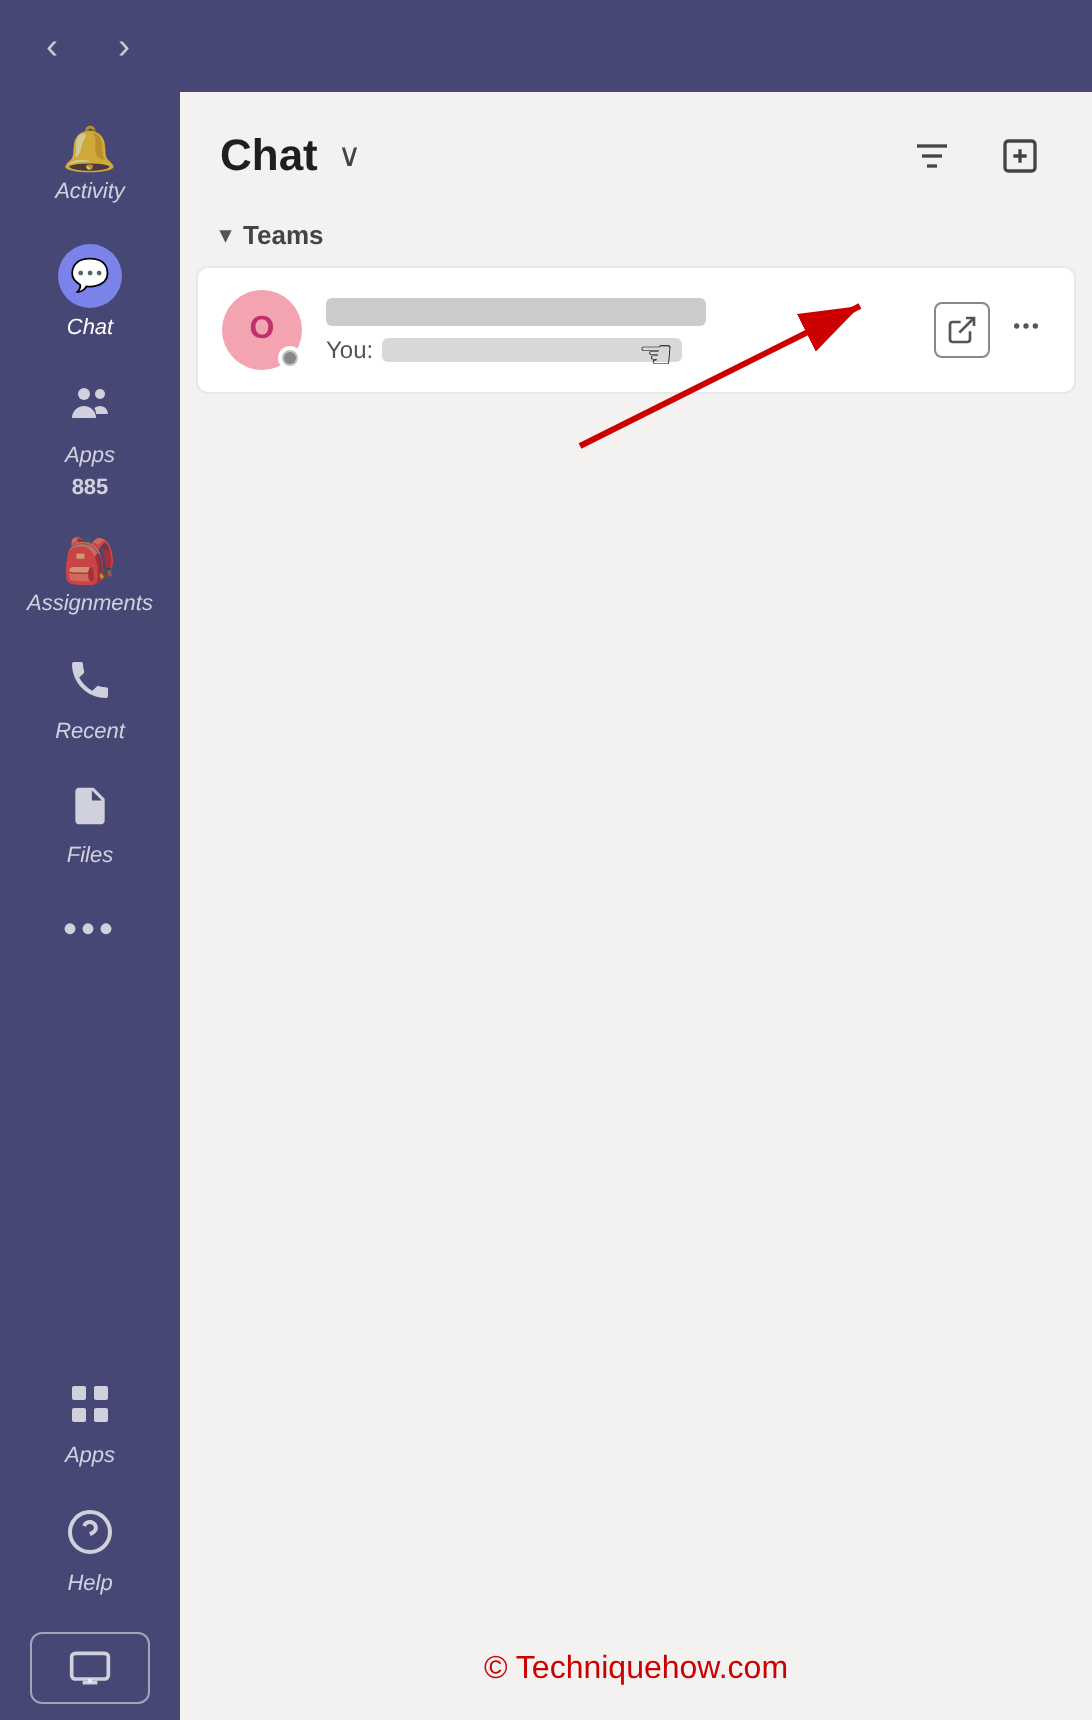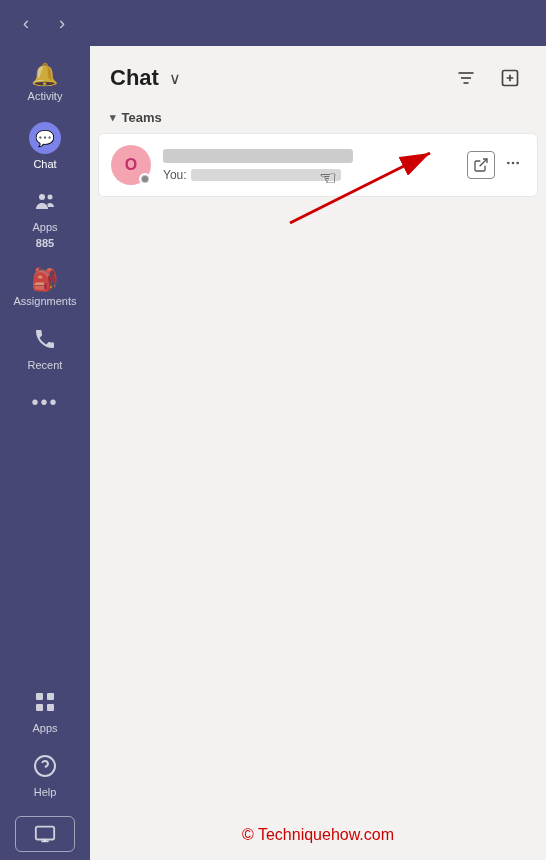--- a/index.html
+++ b/index.html
@@ -84,20 +84,21 @@
       height: 32px;
       border-radius: 50%;
       background: rgba(255,255,255,0.15);
       display: flex;
       align-items: center;
       justify-content: center;
       font-size: 18px;
     }
     .sidebar-label {
       font-size: 11px;
+      font-style: italic;
     }
     .sidebar-spacer { flex: 1; }
 
     
     .content {
       flex: 1;
       background: #f3f2f1;
       display: flex;
       flex-direction: column;
       overflow: hidden;
@@ -339,20 +340,28 @@
 
     <div class="sidebar-item">
       <div class="sidebar-icon">
         <svg width="24" height="24" viewBox="0 0 24 24" fill="rgba(255,255,255,0.75)">
           <path d="M6.6 10.8c1.4 2.8 3.8 5.1 6.6 6.6l2.2-2.2c.3-.3.7-.4 1-.2 1.1.4 2.3.6 3.6.6.6 0 1 .4 1 1V20c0 .6-.4 1-1 1-9.4 0-17-7.6-17-17 0-.6.4-1 1-1h3.5c.6 0 1 .4 1 1 0 1.3.2 2.5.6 3.6.1.3 0 .7-.2 1L6.6 10.8z"></path>
         </svg>
       </div>
       <span class="sidebar-label">Recent</span>
     </div>
 
+    <div class="sidebar-item">
+      <div class="sidebar-icon">
+        <svg width="22" height="22" viewBox="0 0 24 24" fill="rgba(255,255,255,0.75)">
+          <path d="M14 2H6c-1.1 0-2 .9-2 2v16c0 1.1.9 2 2 2h12c1.1 0 2-.9 2-2V8l-6-6zm-1 7V3.5L18.5 9H13z"></path>
+        </svg>
+      </div>
+      <span class="sidebar-label">Files</span>
+    </div>
 
     <div class="sidebar-item">
       <span style="font-size:20px; color:rgba(255,255,255,0.75); letter-spacing:2px;">•••</span>
     </div>
 
     <div class="sidebar-spacer"></div>
 
     <div class="sidebar-item">
       <div class="sidebar-icon">
         <svg width="24" height="24" viewBox="0 0 24 24" fill="rgba(255,255,255,0.75)">

